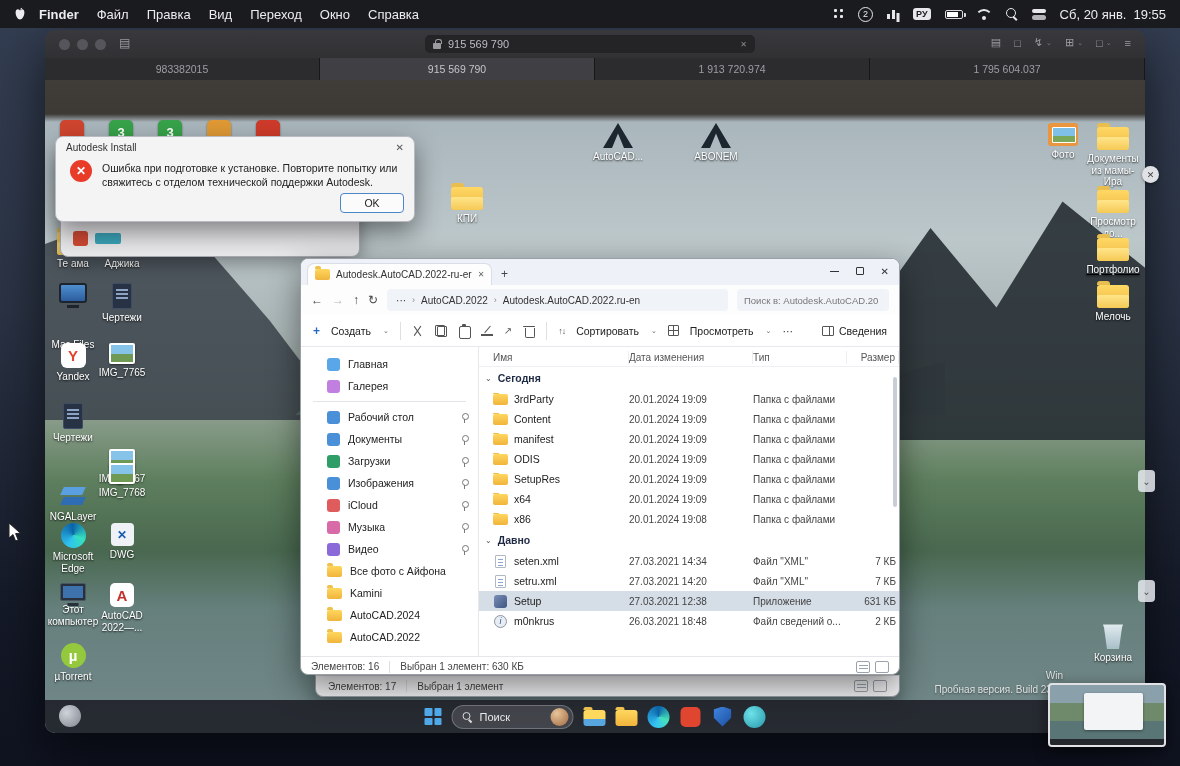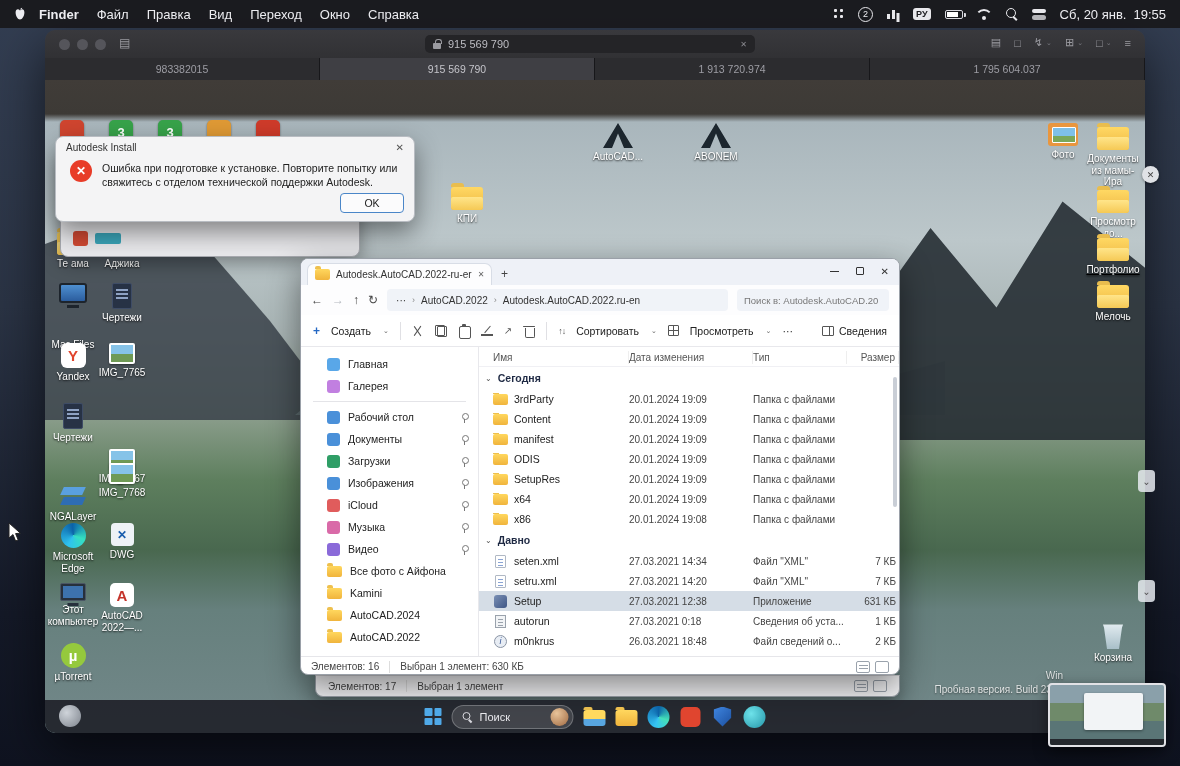--- a/index.html
+++ b/index.html
@@ -685,29 +685,20 @@
                 <span class="c-name">
                   <span class="fic fic-app"></span>
                   <span class="fname">Setup</span>
                 </span>
                 <span class="c-date">27.03.2021 12:38</span>
                 <span class="c-type">Приложение</span>
                 <span class="c-size">631 КБ</span>
               </div>
               <div class="row">
                 <span class="c-name">
-                  <span class="fic fic-ini"></span>
-                  <span class="fname">autorun</span>
-                </span>
-                <span class="c-date">27.03.2021 0:18</span>
-                <span class="c-type">Сведения об уста...</span>
-                <span class="c-size">1 КБ</span>
-              </div>
-              <div class="row">
-                <span class="c-name">
                   <span class="fic fic-info"></span>
                   <span class="fname">m0nkrus</span>
                 </span>
                 <span class="c-date">26.03.2021 18:48</span>
                 <span class="c-type">Файл сведений о...</span>
                 <span class="c-size">2 КБ</span>
               </div>
             </div>
           <div id="exp-scroll"></div>
         </div>

